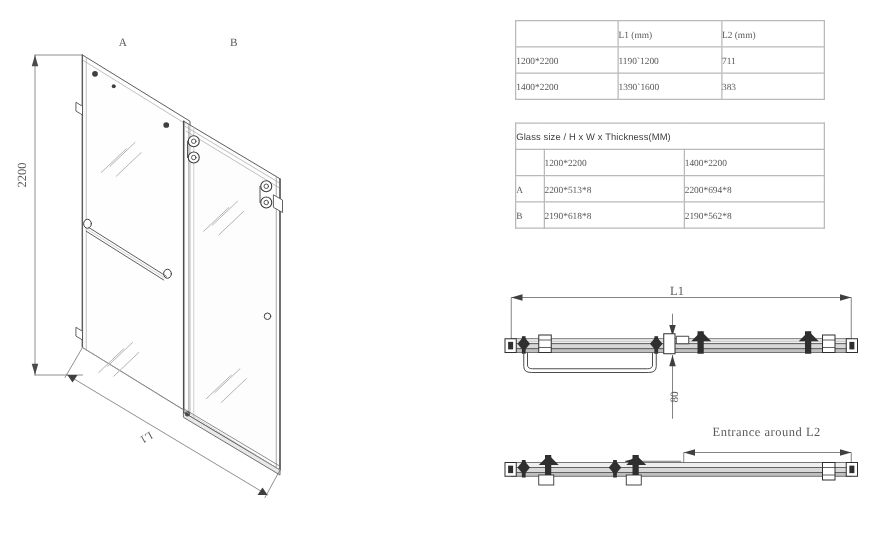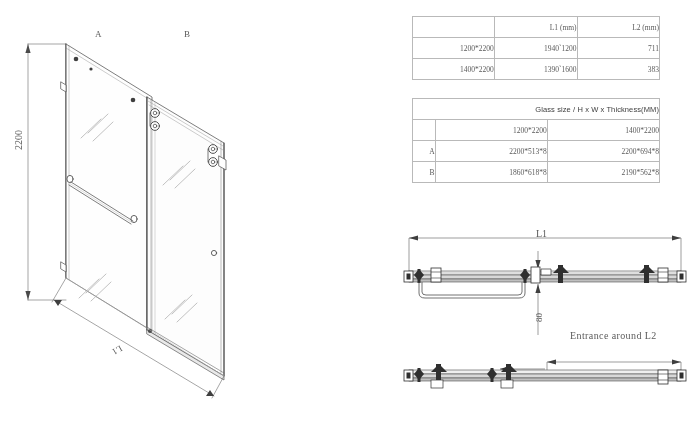--- a/index.html
+++ b/index.html
@@ -3,21 +3,21 @@
 <meta charset="utf-8">
 <title>Shower Door Technical Drawing</title>
 <style>
   html,body{margin:0;padding:0;background:#ffffff;}
   body{width:700px;height:428px;position:relative;overflow:hidden;
        font-family:"Liberation Serif", serif;color:#555;}
   .sheet{position:absolute;left:0;top:0;width:700px;height:428px;}
   svg{display:block;}
   .spec-table{position:absolute;border-collapse:collapse;
               font-family:"Liberation Serif", serif;font-size:7.5px;color:#5a5a5a;}
-  .spec-table td,.spec-table th{border:1px solid #b9b9b9;text-align:right;
+  .spec-table td,.spec-table th{border:1px solid #b9b9b9;text-align:left;
               font-weight:normal;padding:0;}
   #table-dimensions{left:412px;top:16px;width:248px;}
   #table-dimensions td{height:20px;}
   #table-glass{left:412px;top:98px;width:248px;}
   #table-glass td{height:20px;}
   #table-glass .hdr-title{height:20px;font-family:"Liberation Sans", sans-serif;
               font-size:7.5px;color:#3d3d3d;letter-spacing:.1px;}
   .col-a{width:82px;}
   .col-b{width:83px;}
   .col-c{width:83px;}
@@ -28,21 +28,21 @@
        white-space:nowrap;}
   .lbl-a{left:95px;top:29px;font-size:9px;}
   .lbl-b{left:184px;top:29px;font-size:9px;}
   .lbl-2200{left:13px;top:150px;font-size:10px;
        transform:rotate(-90deg);transform-origin:left top;}
   .lbl-l1-iso{left:124px;top:352px;font-size:9px;
        transform:rotate(-210deg);transform-origin:left top;}
   .lbl-l1-plan{left:536px;top:228px;font-size:10px;}
   .lbl-80{left:534px;top:322px;font-size:9px;
        transform:rotate(-90deg);transform-origin:left top;}
-  .lbl-entrance{left:570px;top:330px;font-size:10px;letter-spacing:.4px;}
+  .lbl-entrance{left:570px;top:341px;font-size:10px;letter-spacing:.4px;}
 </style>
 </head>
 <body>
 
 <div class="sheet">
 
   <svg width="400" height="428" viewBox="0 0 400 428" style="position:absolute;left:0;top:0;">
     <g fill="none" stroke="#5d5d5d" stroke-width="0.7" stroke-linecap="round">
 
       <g stroke="#6a6a6a" stroke-width="0.6">
@@ -299,21 +299,21 @@
 
   <table class="spec-table" id="table-dimensions">
     <tbody>
       <tr>
         <td class="col-a"></td>
         <td class="col-b">L1 (mm)</td>
         <td class="col-c">L2 (mm)</td>
       </tr>
       <tr>
         <td>1200*2200</td>
-        <td>1940`1200</td>
+        <td>1190`1200</td>
         <td>711</td>
       </tr>
       <tr>
         <td>1400*2200</td>
         <td>1390`1600</td>
         <td>383</td>
       </tr>
     </tbody>
   </table>
 
@@ -327,19 +327,19 @@
         <td class="g-col-1">1200*2200</td>
         <td class="g-col-2">1400*2200</td>
       </tr>
       <tr>
         <td>A</td>
         <td>2200*513*8</td>
         <td>2200*694*8</td>
       </tr>
       <tr>
         <td>B</td>
-        <td>1860*618*8</td>
+        <td>2190*618*8</td>
         <td>2190*562*8</td>
       </tr>
     </tbody>
   </table>
 
 </div>
 
 </body></html>

